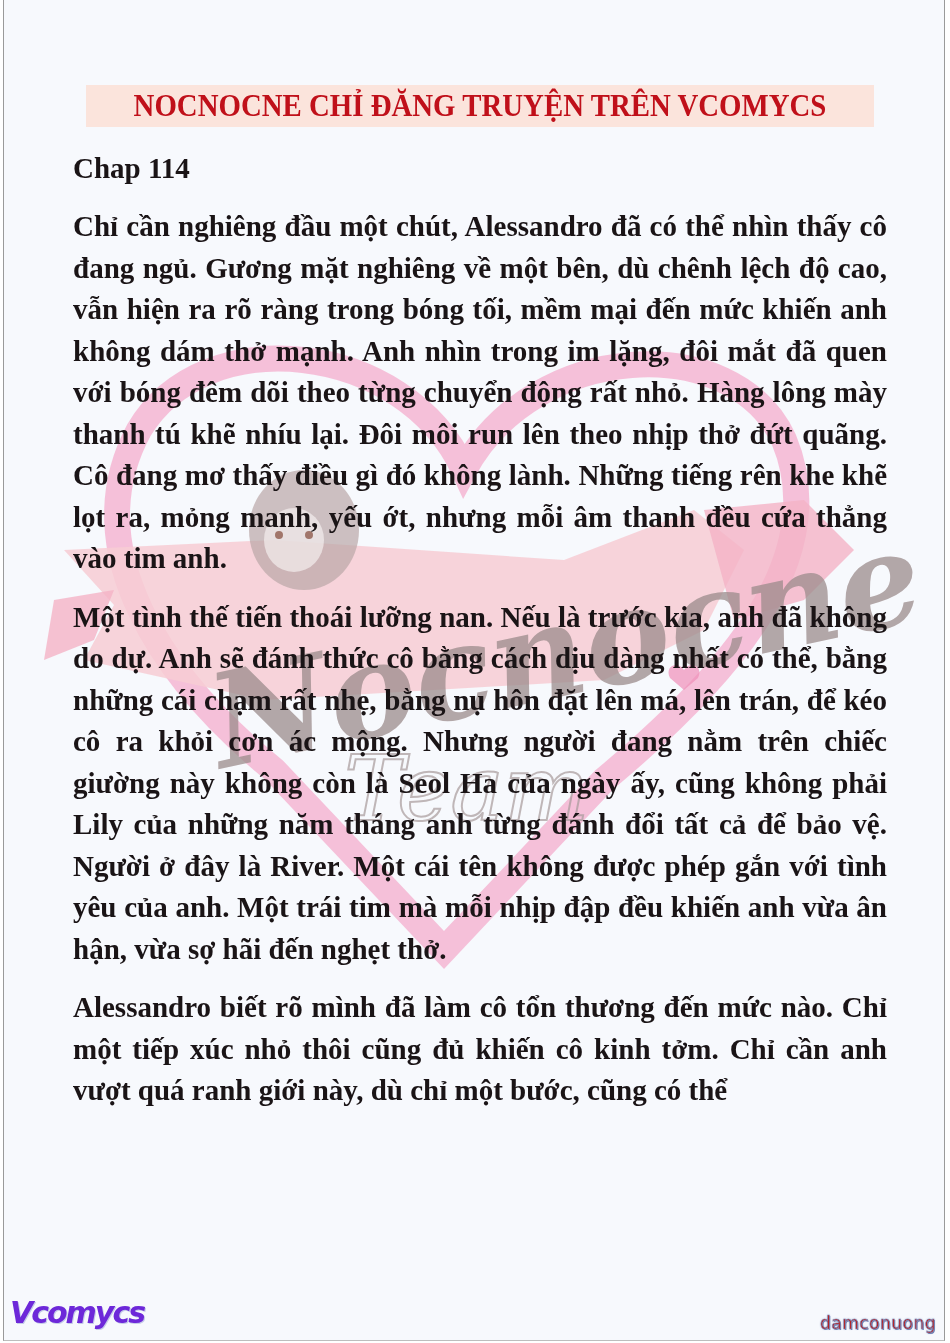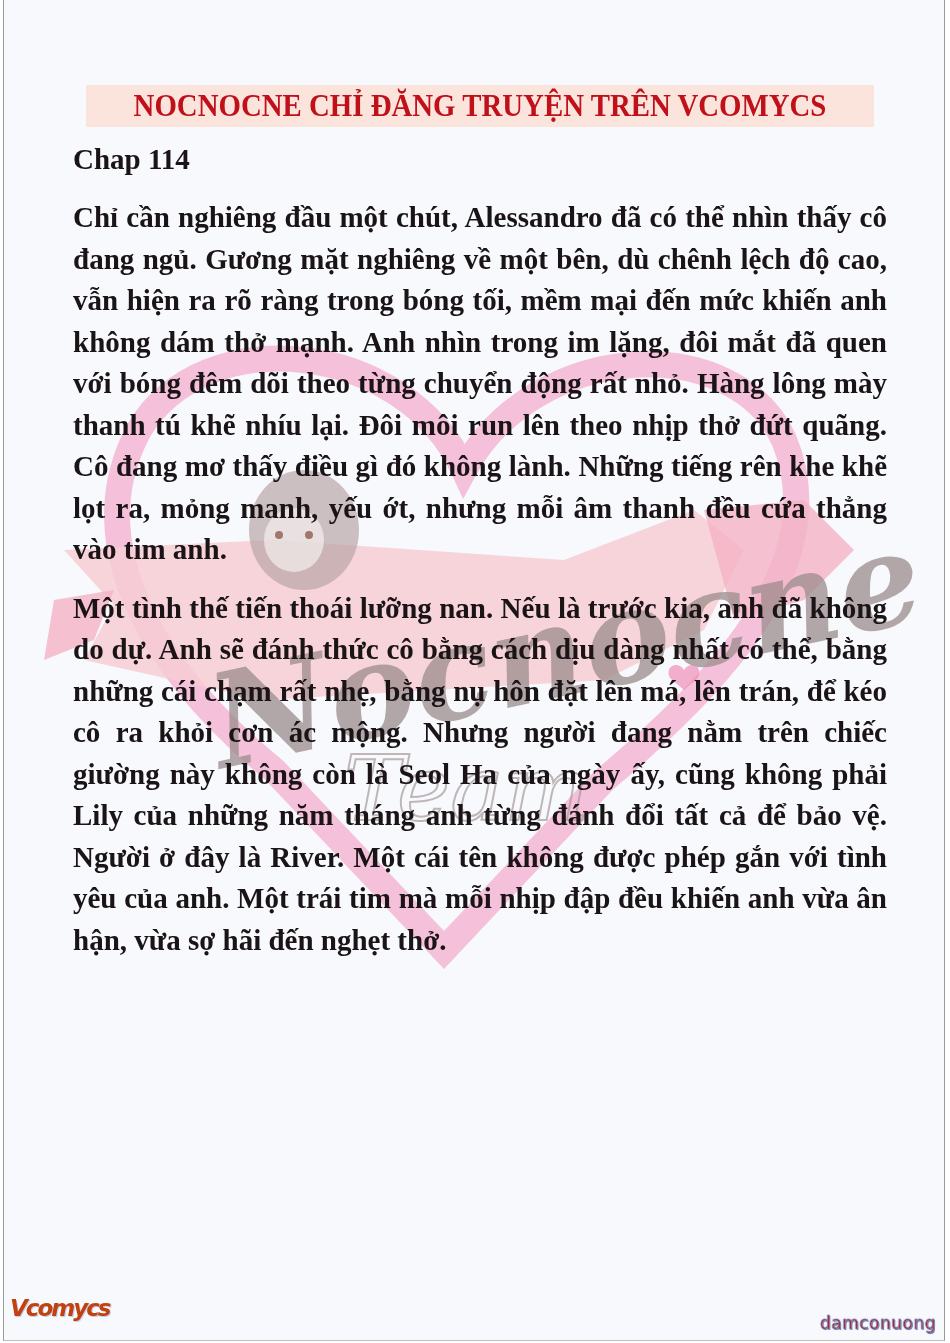--- a/index.html
+++ b/index.html
@@ -60,21 +60,21 @@
       font-family: "Liberation Serif", "DejaVu Serif", serif;
       font-weight: bold;
       font-size: 31px;
       letter-spacing: 0px;
       transform: scaleX(0.93);
       white-space: nowrap;
     }
     .content {
       position: absolute;
       left: 69px;
-      top: 138px;
+      top: 147px;
       width: 814px;
       z-index: 2;
       color: #1a1416;
       font-family: "Liberation Serif", "DejaVu Serif", serif;
       font-size: 29px;
       line-height: 41.5px;
     }
     .chapter-title {
       font-weight: bold;
       font-size: 29px;
@@ -94,22 +94,22 @@
       left: 6px;
       top: 1295px;
       width: 140px;
       height: 46px;
       z-index: 2;
     }
     .footer-logo-text {
       font-family: "DejaVu Sans", sans-serif;
       font-style: italic;
       font-weight: bold;
-      font-size: 23px;
-      color: #c2410c;
+      font-size: 30px;
+      color: #6d28d9;
       letter-spacing: -2px;
       text-shadow: 1px 1px 0 #c5cbe8;
     }
     .footer-credit {
       position: absolute;
       right: 8px;
       top: 1313px;
       height: 24px;
       z-index: 2;
       font-family: "DejaVu Sans", sans-serif;
@@ -146,19 +146,20 @@
   </svg>
 
   <div class="banner">
     <div class="banner-text">NOCNOCNE CHỈ ĐĂNG TRUYỆN TRÊN VCOMYCS</div>
   </div>
 
   <div class="content">
     <div class="chapter-title">Chap 114</div>
     <p class="para">Chỉ cần nghiêng đầu một chút, Alessandro đã có thể nhìn thấy cô đang ngủ. Gương mặt nghiêng về một bên, dù chênh lệch độ cao, vẫn hiện ra rõ ràng trong bóng tối, mềm mại đến mức khiến anh không dám thở mạnh. Anh nhìn trong im lặng, đôi mắt đã quen với bóng đêm dõi theo từng chuyển động rất nhỏ. Hàng lông mày thanh tú khẽ nhíu lại. Đôi môi run lên theo nhịp thở đứt quãng. Cô đang mơ thấy điều gì đó không lành. Những tiếng rên khe khẽ lọt ra, mỏng manh, yếu ớt, nhưng mỗi âm thanh đều cứa thẳng vào tim anh.</p>
     <p class="para">Một tình thế tiến thoái lưỡng nan. Nếu là trước kia, anh đã không do dự. Anh sẽ đánh thức cô bằng cách dịu dàng nhất có thể, bằng những cái chạm rất nhẹ, bằng nụ hôn đặt lên má, lên trán, để kéo cô ra khỏi cơn ác mộng. Nhưng người đang nằm trên chiếc giường này không còn là Seol Ha của ngày ấy, cũng không phải Lily của những năm tháng anh từng đánh đổi tất cả để bảo vệ. Người ở đây là River. Một cái tên không được phép gắn với tình yêu của anh. Một trái tim mà mỗi nhịp đập đều khiến anh vừa ân hận, vừa sợ hãi đến nghẹt thở.</p>
+    <p class="para">Alessandro biết rõ mình đã làm cô tổn thương đến mức nào. Chỉ một tiếp xúc nhỏ thôi cũng đủ khiến cô kinh tởm. Chỉ cần anh vượt quá ranh giới này, dù chỉ một bước, cũng có thể</p>
   </div>
 
   <div class="footer-logo">
     <span class="footer-logo-text">Vcomycs</span>
   </div>
   <div class="footer-credit">damconuong</div>
 </div>
 
 </body></html>

